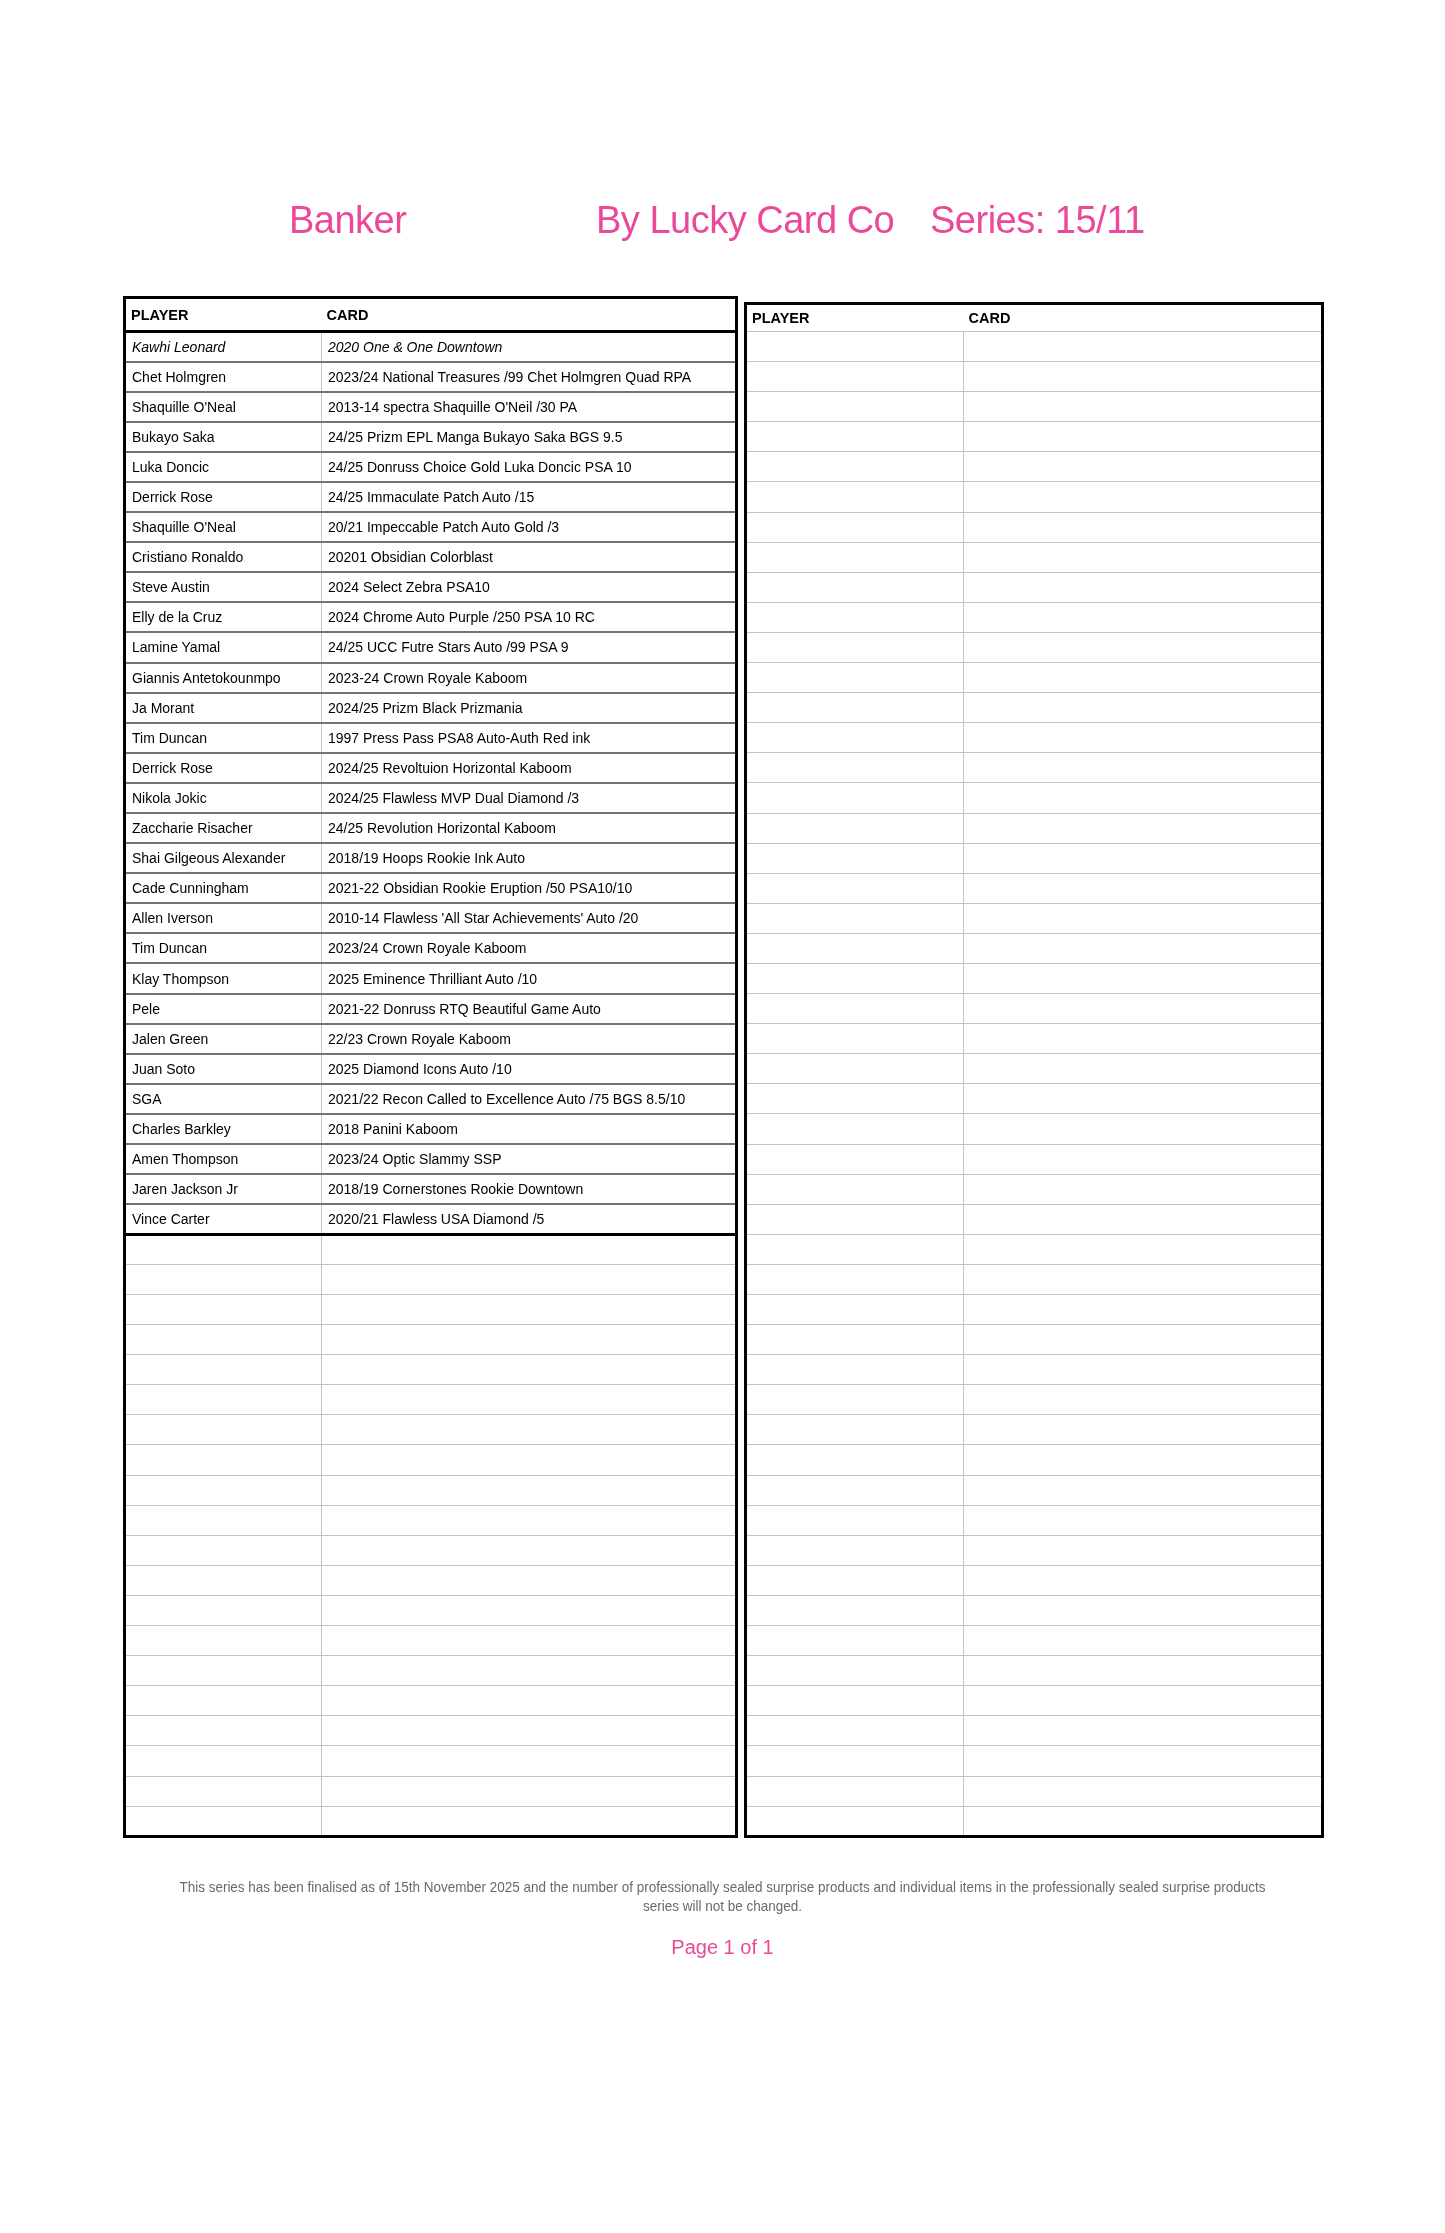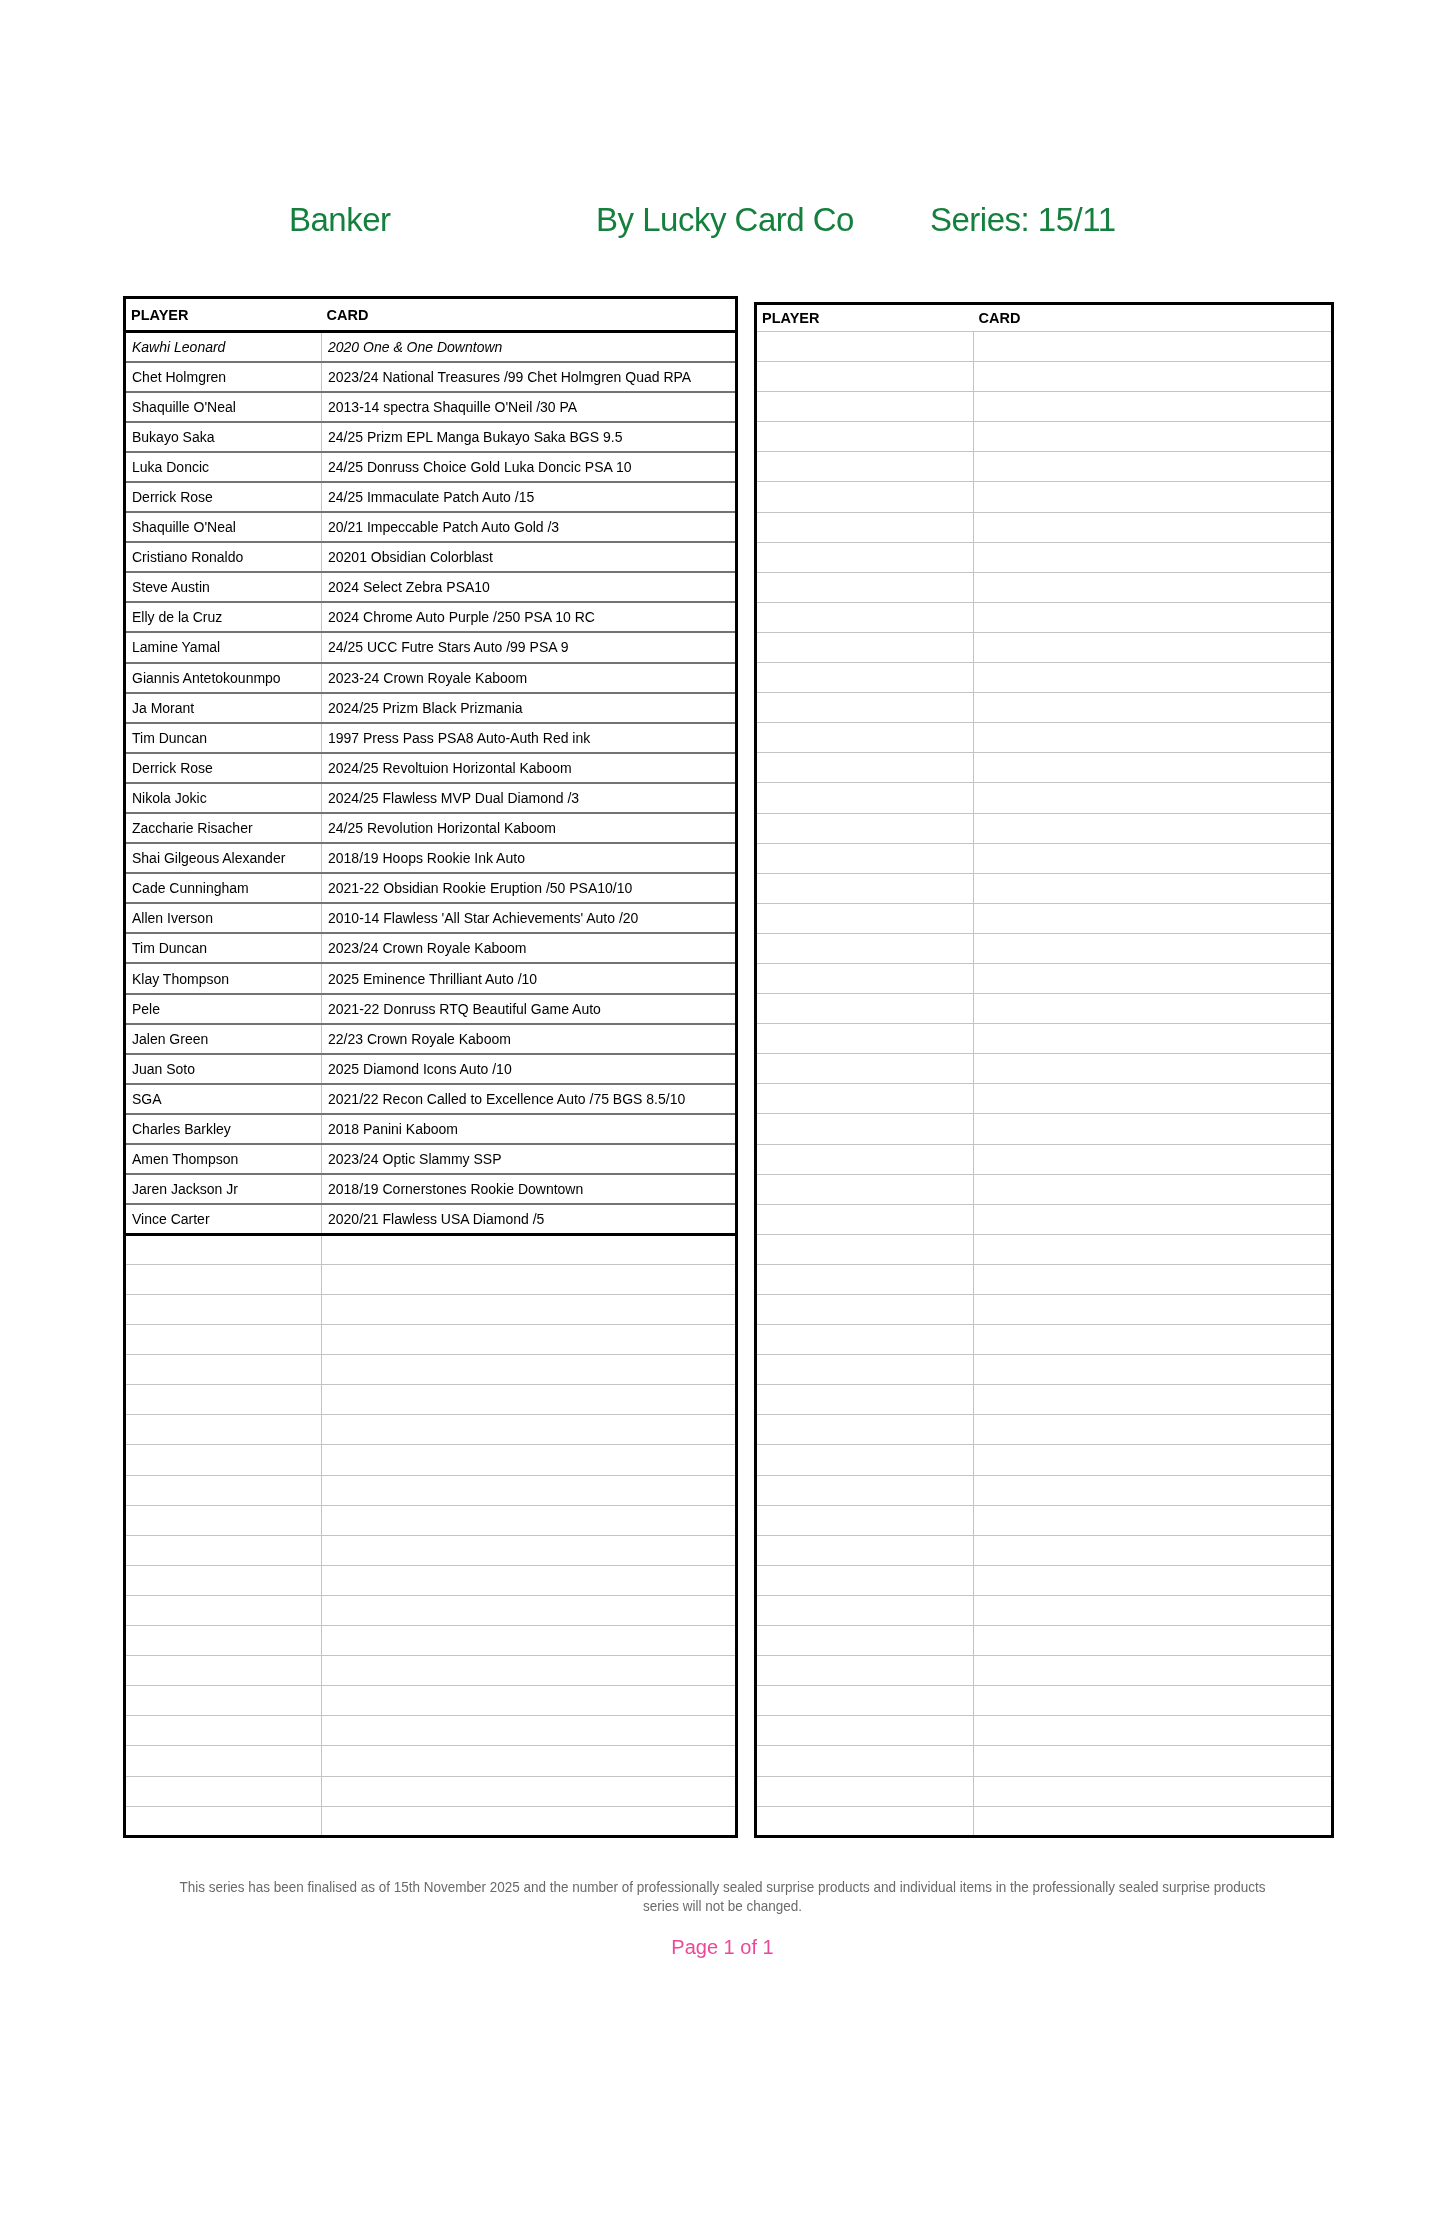--- a/index.html
+++ b/index.html
@@ -1,27 +1,27 @@
 <!DOCTYPE html>
 <html><head>
 <meta charset="utf-8">
 <style>
   html,body { margin:0; padding:0; background:#ffffff; }
   .page {
     position:relative; width:1445px; height:2233px; background:#ffffff;
     font-family:"Liberation Sans", sans-serif; color:#000; overflow:hidden;
   }
   
-  .doc-title span { position:absolute; top:198px; font-size:33px; line-height:44px;
-    color:#15803d; letter-spacing:-0.5px; white-space:nowrap; }
+  .doc-title span { position:absolute; top:198px; font-size:38px; line-height:44px;
+    color:#ec4899; letter-spacing:-0.5px; white-space:nowrap; }
   .title-product { left:289px; }
   .title-brand   { left:596px; }
   .title-series  { left:930px; }
   
-  .tables { position:absolute; top:296px; left:123px; display:flex; gap:16px; align-items:flex-start; }
+  .tables { position:absolute; top:296px; left:123px; display:flex; gap:6px; align-items:flex-start; }
   table { border-collapse:collapse; table-layout:fixed; }
   table.tbl-left  { width:612px; border:3px solid #000; }
   table.tbl-right { width:577px; border:3px solid #000; margin-top:6px; }
   th { text-align:left; vertical-align:middle; padding:0 2px 0 5px;
        font-size:14.5px; font-weight:bold; white-space:nowrap; }
   .tbl-left  thead tr { height:34px; }
   .tbl-right thead tr { height:28px; }
   .tbl-left  thead th { border-bottom:3px solid #000; }
   .tbl-right thead th { border-bottom:1.5px solid #c4c4c4; }
   td { vertical-align:middle; padding:0 2px 0 6px; font-size:14px;

